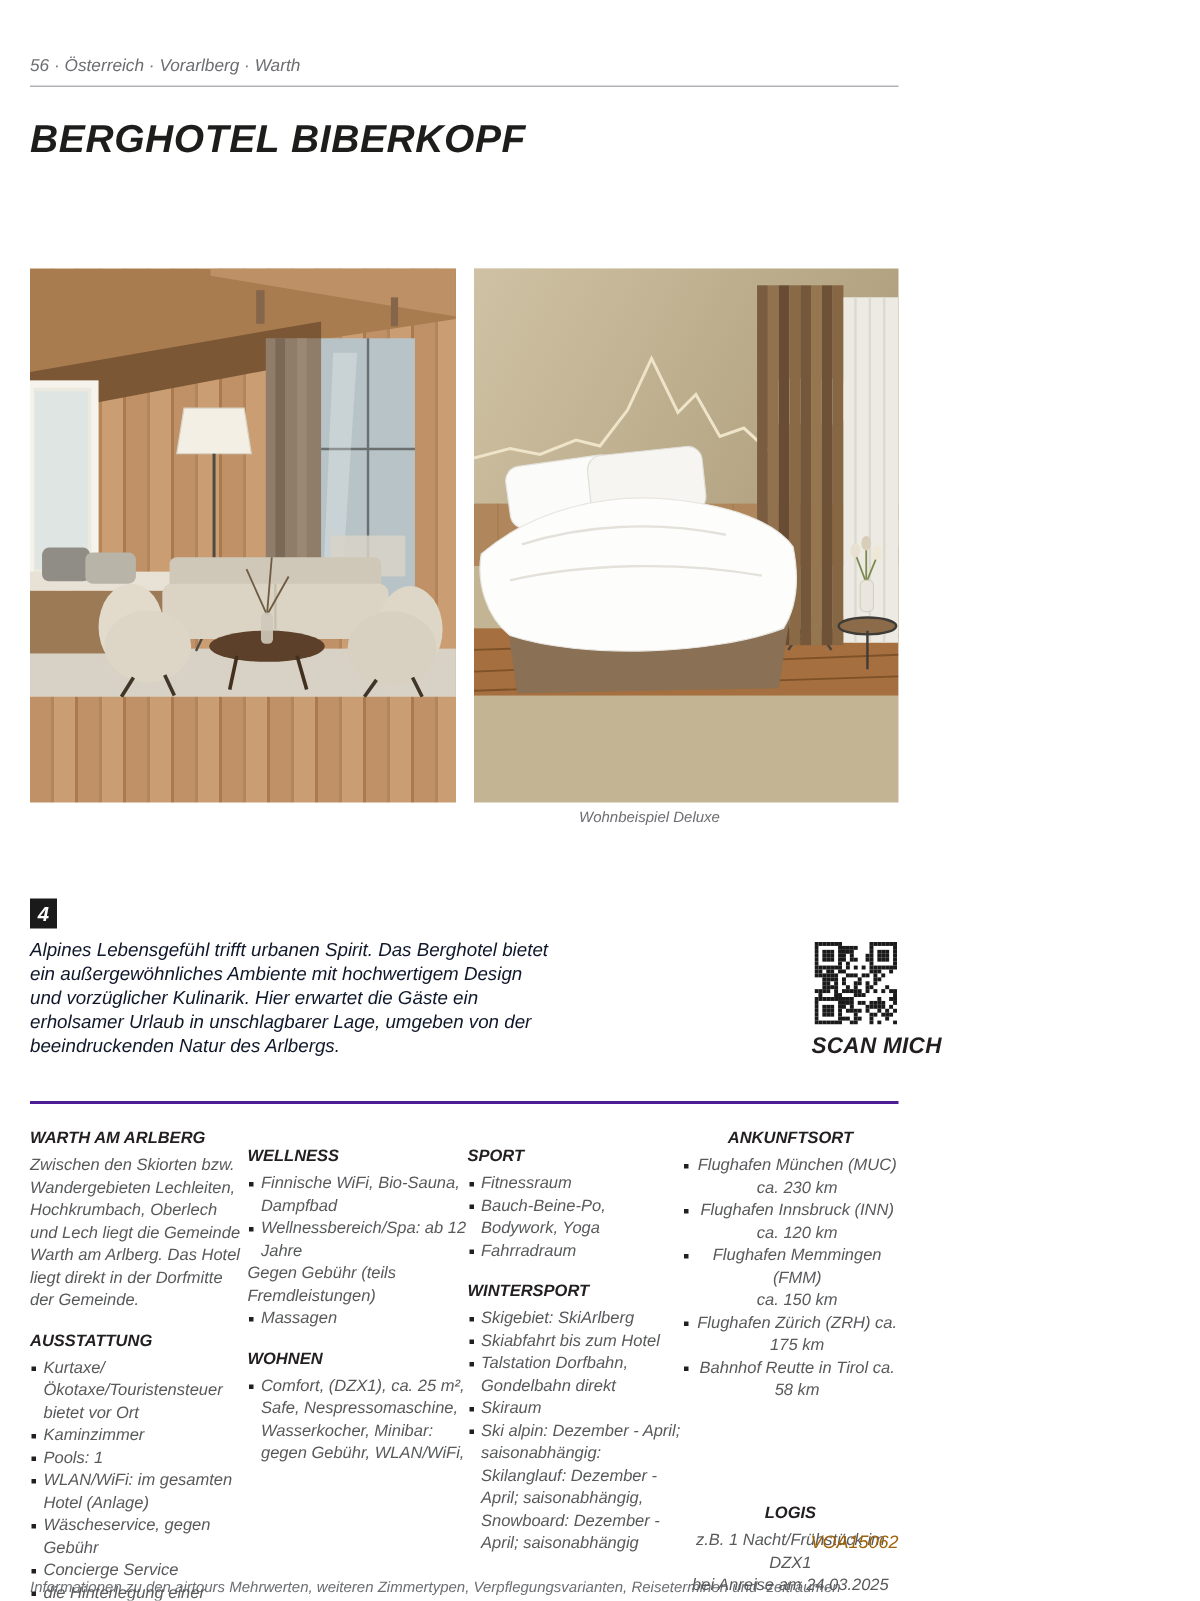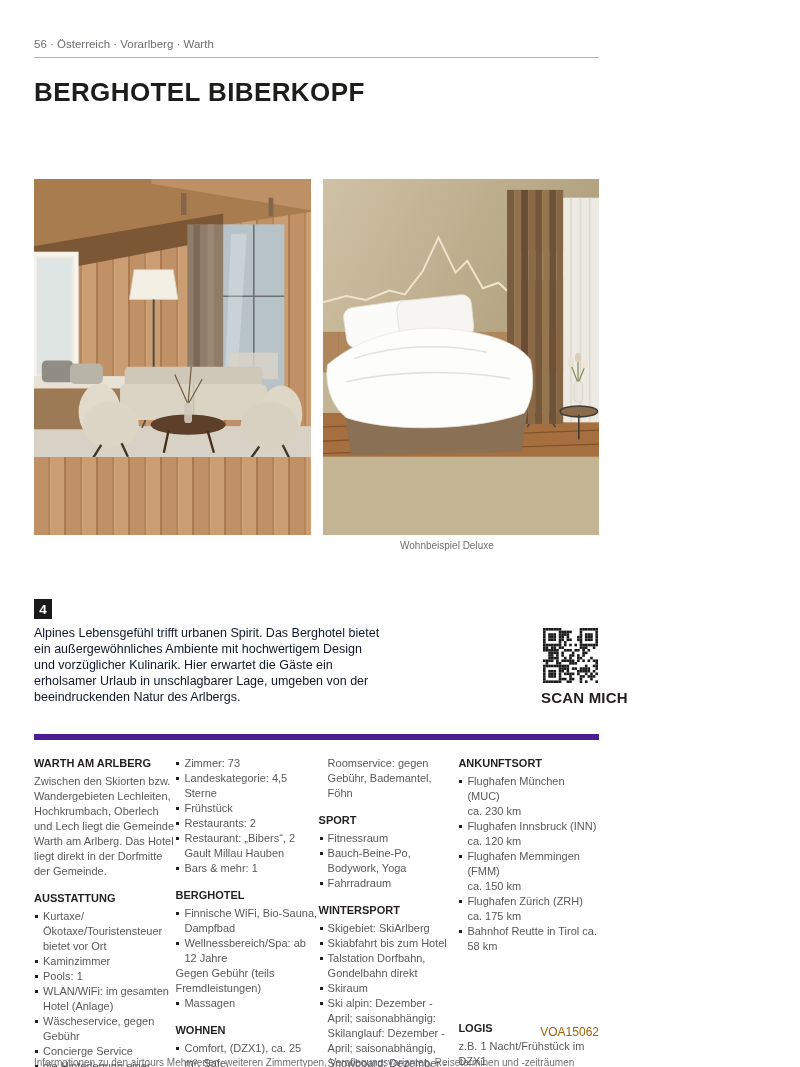--- a/index.html
+++ b/index.html
@@ -1,37 +1,37 @@
 <!DOCTYPE html>
 <html><head>
 <meta charset="utf-8">
 <style>
   html,body{margin:0;padding:0;background:#ffffff;}
   body{width:800px;height:1067px;font-family:"Liberation Sans","DejaVu Sans",sans-serif;color:#58595b;overflow:hidden;}
-  .page{padding:38px 49px 0 34px;box-sizing:border-box;width:648px;height:1067px;}
+  .page{padding:38px 49px 0 20px;box-sizing:border-box;width:648px;height:1067px;font-style:italic;}
   .breadcrumb{font-size:11.5px;line-height:13px;color:#6d6e71;margin-bottom:6px;}
   .header-rule{border-bottom:1px solid #b1b3b6;}
   .page-title{margin-top:22px;font-size:26px;line-height:24px;font-weight:700;letter-spacing:.4px;color:#1d1d1b;}
   .photos{margin-top:75px;display:flex;gap:12px;}
   .photo{position:relative;overflow:hidden;height:356px;}
   .photo-left{width:354px;background:repeating-linear-gradient(90deg,#c09066 0 14px,#b5855a 14px 16px,#cb9d72 16px 30px,#aa7a4e 30px 32px);}
   .photo-right{width:353px;background:#c3b493;}
   .photo svg{position:absolute;inset:0;display:block;}
   .caption-row{margin-top:5px;height:12px;}
   .photo-caption{margin-left:366px;font-size:10px;line-height:12px;color:#6d6e71;}
   .desc-row{margin-top:47px;display:flex;justify-content:space-between;}
   .desc-left{width:352px;}
   .badge{width:18px;height:20px;background:#1a1a1a;color:#ffffff;font-size:13.5px;font-weight:700;display:flex;align-items:center;justify-content:center;}
   .description{margin-top:6px;font-size:12.5px;line-height:16px;color:#0f172a;}
   .qr-block{margin-top:29px;text-align:center;width:58px;}
   .qr-box{width:55px;height:55px;margin:0 auto;}
   .qr-label{margin-top:6px;font-size:15px;font-weight:700;letter-spacing:.2px;color:#231f20;white-space:nowrap;}
-  .columns{margin-top:28px;border-top:6px solid #4c1d95;padding-top:16px;display:flex;justify-content:space-between;position:relative;min-height:300px;height:300px;box-sizing:content-box;}
+  .columns{margin-top:28px;border-top:2px solid #4c1d95;padding-top:16px;display:flex;justify-content:space-between;position:relative;min-height:300px;height:300px;box-sizing:content-box;}
   .col{font-size:11px;line-height:15px;color:#58595b;}
-  .col1{width:168px;}.col2{width:170px;}.col3{width:166px;}.col4{width:167px;}
+  .col1{width:168px;}.col2{width:170px;}.col3{width:166px;}.col4{width:167px;text-align:center;}
   .section{margin-top:12px;}
   .section.first{margin-top:0;}
   .section.gap-top{margin-top:67px;}
   .sec-heading{font-weight:700;color:#231f20;margin-bottom:3px;font-size:11px;}
   .sec-para{white-space:pre-line;}
   .item{position:relative;padding-left:9px;white-space:pre-line;}
   .item.bullet::before{content:"";position:absolute;left:1px;top:5.5px;width:3px;height:3px;background:#231f20;}
   .item.flush{padding-left:0;}
   .product-code{position:absolute;right:0;bottom:17px;font-size:12px;line-height:13px;color:#a16207;}
   .footer{font-size:10px;line-height:13.5px;color:#6d6e71;}
@@ -425,44 +425,33 @@
           <div class="item bullet">Kaminzimmer</div>
           <div class="item bullet">Pools: 1</div>
           <div class="item bullet">WLAN/WiFi: im gesamten Hotel (Anlage)</div>
           <div class="item bullet">Wäscheservice, gegen Gebühr</div>
           <div class="item bullet">Concierge Service</div>
           <div class="item bullet">die Hinterlegung einer Kreditkarte beim Check In ist Pflicht</div>
           <div class="item bullet">Haustiere nicht erlaubt</div>
         </div>
       </div>
       <div class="col col2">
-        <div class="section first">
-          <div class="item bullet">Zimmer: 73</div>
-          <div class="item bullet">Landeskategorie: 4,5 Sterne</div>
-          <div class="item bullet">Frühstück</div>
-          <div class="item bullet">Restaurants: 2</div>
-          <div class="item bullet">Restaurant: „Bibers“, 2 Gault Millau Hauben</div>
-          <div class="item bullet">Bars &amp; mehr: 1</div>
-        </div>
         <div class="section">
-          <div class="sec-heading">BERGHOTEL</div>
+          <div class="sec-heading">WELLNESS</div>
           <div class="item bullet">Finnische WiFi, Bio-Sauna, Dampfbad</div>
           <div class="item bullet">Wellnessbereich/Spa: ab 12 Jahre</div>
           <div class="item flush">Gegen Gebühr (teils Fremdleistungen)</div>
           <div class="item bullet">Massagen</div>
         </div>
         <div class="section">
           <div class="sec-heading">WOHNEN</div>
           <div class="item bullet">Comfort, (DZX1), ca. 25 m², Safe, Nespressomaschine, Wasserkocher, Minibar: gegen Gebühr, WLAN/WiFi,</div>
         </div>
       </div>
       <div class="col col3">
-        <div class="section first">
-          <div class="item cont">Roomservice: gegen Gebühr, Bademantel, Föhn</div>
-        </div>
         <div class="section">
           <div class="sec-heading">SPORT</div>
           <div class="item bullet">Fitnessraum</div>
           <div class="item bullet">Bauch-Beine-Po, Bodywork, Yoga</div>
           <div class="item bullet">Fahrradraum</div>
         </div>
         <div class="section">
           <div class="sec-heading">WINTERSPORT</div>
           <div class="item bullet">Skigebiet: SkiArlberg</div>
           <div class="item bullet">Skiabfahrt bis zum Hotel</div>

